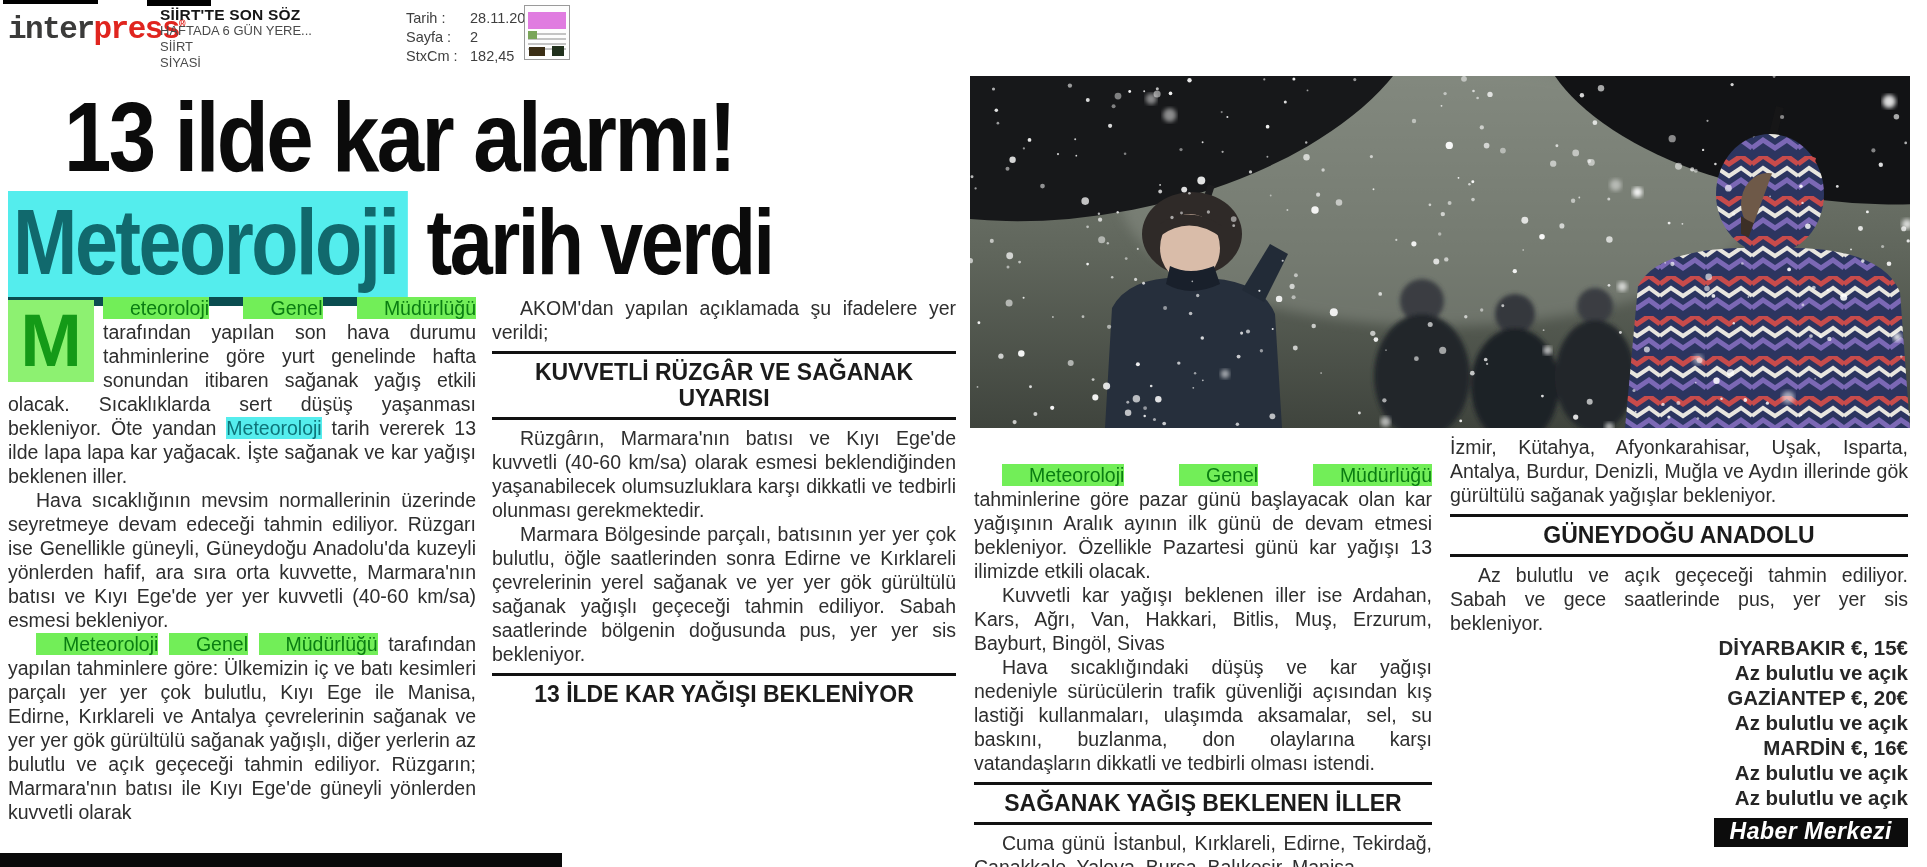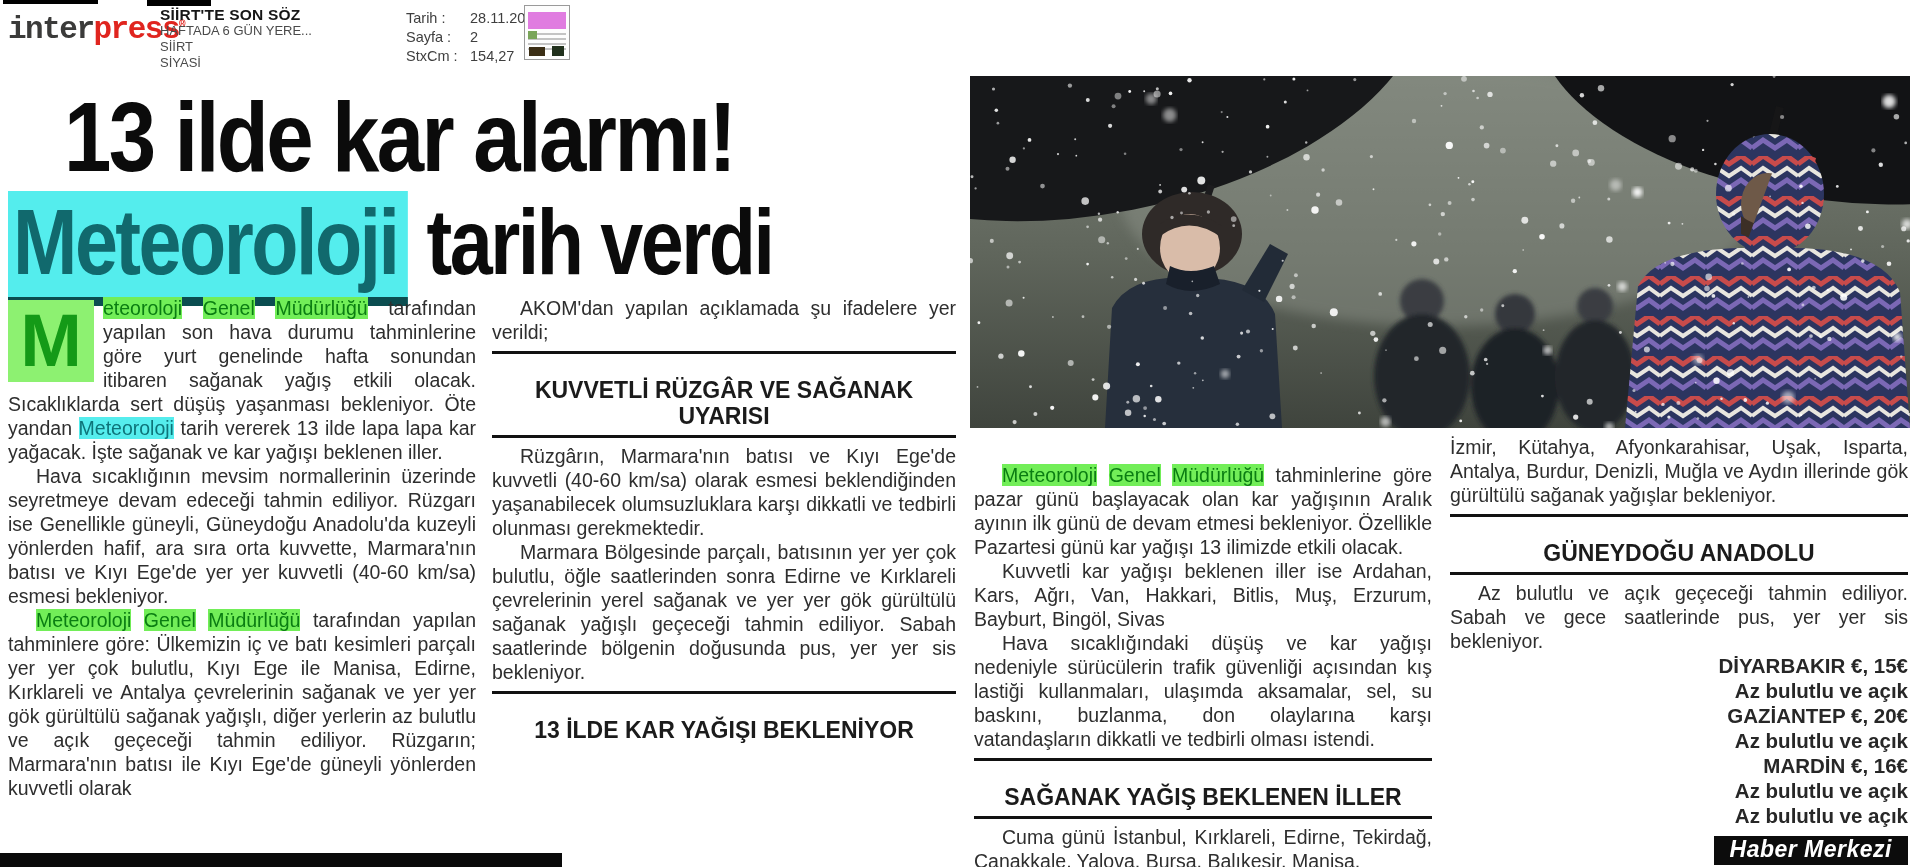--- a/index.html
+++ b/index.html
@@ -33,26 +33,26 @@
   .hl2 .cy{background:#54eded;color:#11696d;padding:0 12px 4px 6px;border-bottom:9px solid #0b4d50;}
 
   
   .col{position:absolute;font-size:19.5px;line-height:24px;text-align:justify;color:#2e2e2e;}
   #colA{left:8px;   top:296px;width:468px;}
   #colB{left:492px; top:296px;width:464px;}
   #colC{left:974px; top:435px;width:458px;margin-top:28px;}
   #colD{left:1450px;top:435px;width:458px;}
   .col p{margin:0;}
   .col p.ind{text-indent:28px;}
-  .hl-green{background:#72ee58;color:#0a7d12;}
+  .hl-green{background:#72ee58;color:#0a7d12;padding-left:27px;}
   .hl-cyan{background:#55eded;color:#0e7479;}
   .dropcap{float:left;width:86px;height:82px;margin:4px 9px 0 0;background:#8df171;color:#149a17;
            font-size:74px;font-weight:bold;line-height:82px;text-align:center;}
   .sec-h{font-weight:bold;font-size:23px;line-height:26px;text-align:center;color:#1b1b1b;
-         border-top:3px solid #111;border-bottom:3px solid #111;padding:23px 2px 6px;margin:7px 0 6px;
+         border-top:3px solid #111;border-bottom:3px solid #111;padding:5px 2px 6px;margin:7px 0 6px;
          text-indent:0;text-align-last:center;}
   .sec-h.top-only{border-bottom:none;margin-bottom:0;}
   .wline{font-weight:bold;font-size:20.5px;line-height:25px;padding-left:34px;color:#272727;text-align:right;}
   .byline-wrap{text-align:right;margin-top:8px;}
   .byline{display:inline-block;background:#0c0c0c;color:#ffffff;font-weight:bold;font-style:italic;
           font-size:23px;padding:1px 16px 4px;letter-spacing:.5px;}
 
   
   .photo{position:absolute;left:970px;top:76px;width:940px;height:352px;background:#5c6157;overflow:hidden;}
   .bbar{position:absolute;left:0;top:853px;width:562px;height:14px;background:#0a0a0a;}
@@ -70,21 +70,21 @@
   <div class="pub">
     <div class="pub-name">SİİRT'TE SON SÖZ</div>
     <div class="pub-line">HAFTADA 6 GÜN YERE...</div>
     <div class="pub-line">SİİRT</div>
     <div class="pub-line">SİYASİ</div>
   </div>
 
   <div class="meta">
     <div class="meta-row"><span class="ml">Tarih :</span><span class="mv">28.11.2025</span></div>
     <div class="meta-row"><span class="ml">Sayfa :</span><span class="mv">2</span></div>
-    <div class="meta-row"><span class="ml">StxCm :</span><span class="mv">154,27</span></div>
+    <div class="meta-row"><span class="ml">StxCm :</span><span class="mv">182,45</span></div>
   </div>
 
   <div class="thumb">
     <div class="tp"></div>
     <div class="tl" style="top:27px;"></div>
     <div class="tl" style="top:32px;"></div>
     <div class="tl" style="top:37px;"></div>
     <div class="tl" style="top:42px;"></div>
     <div class="tg"></div>
     <div class="tb1"></div>

